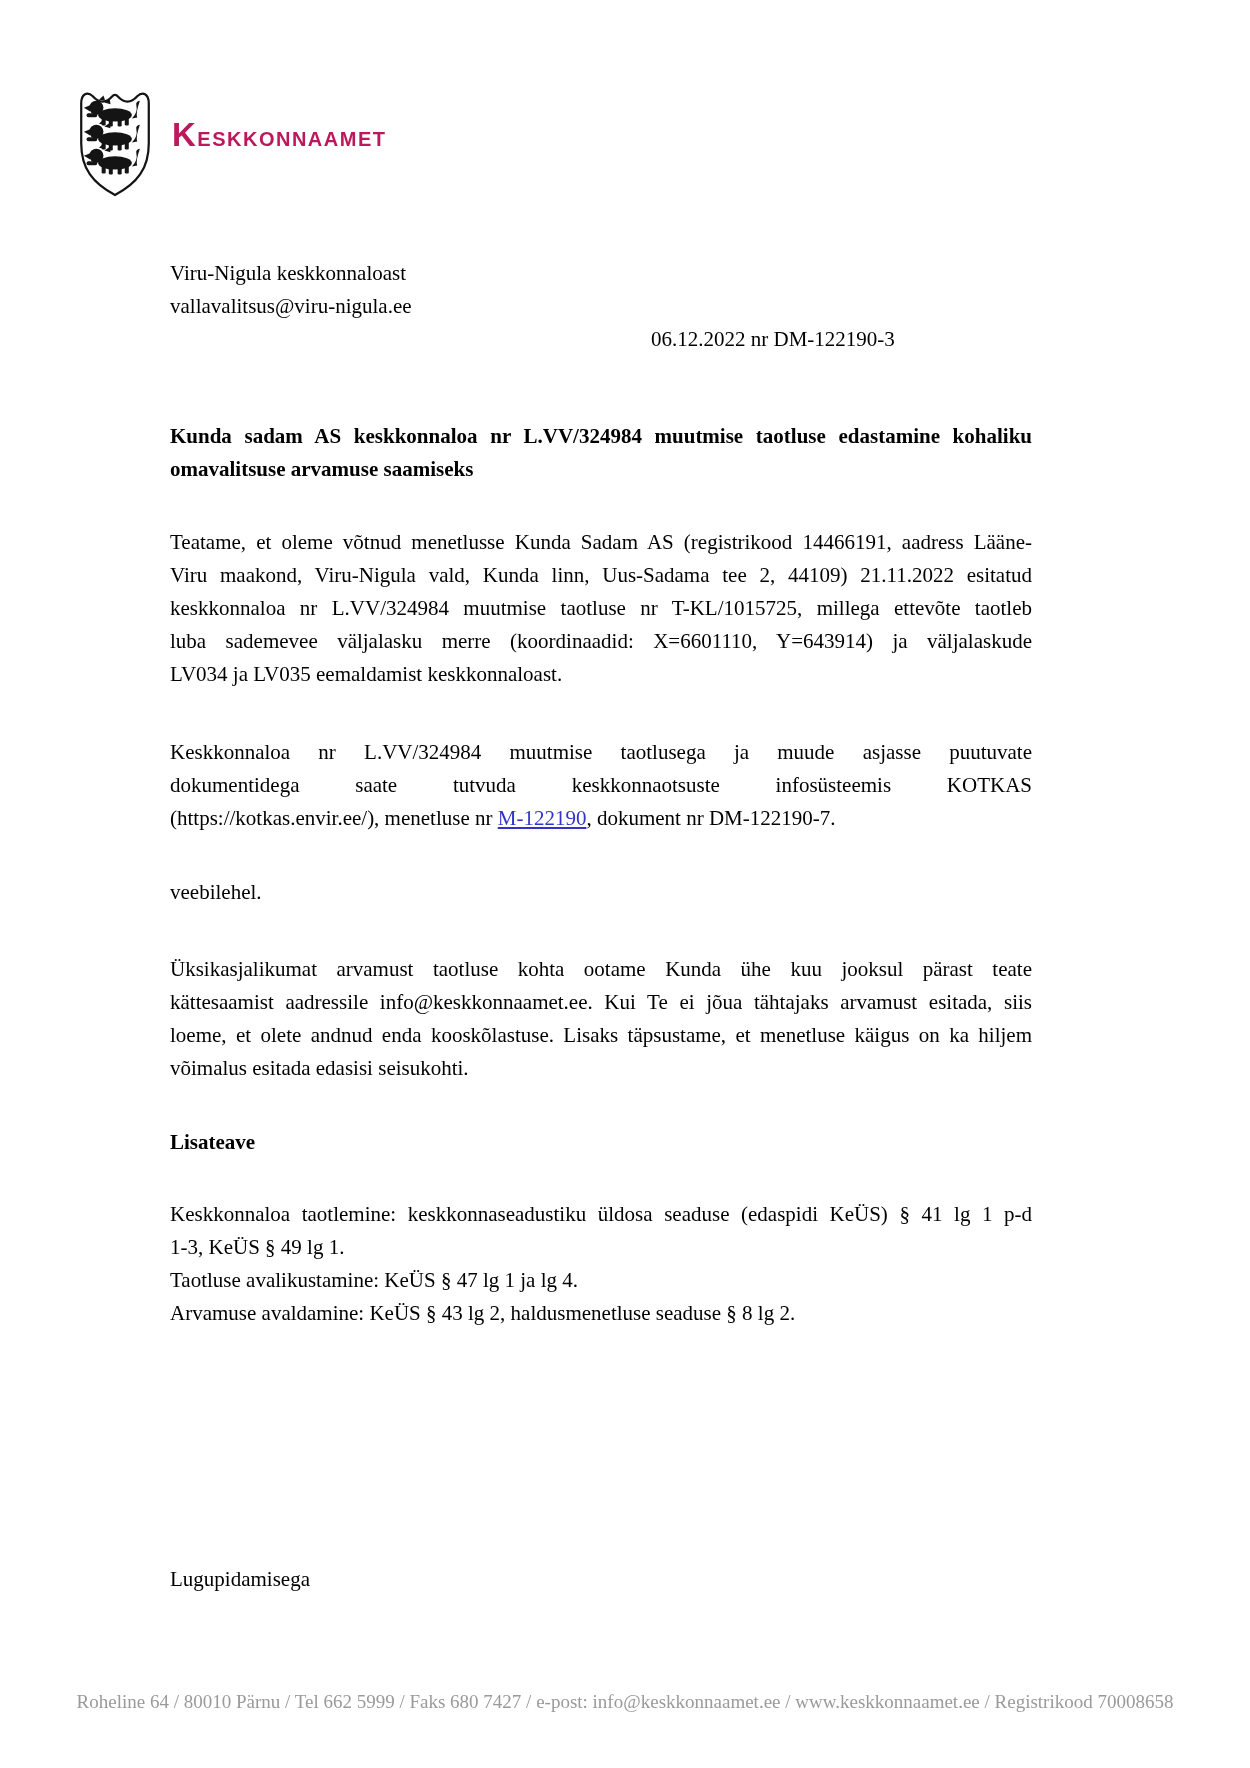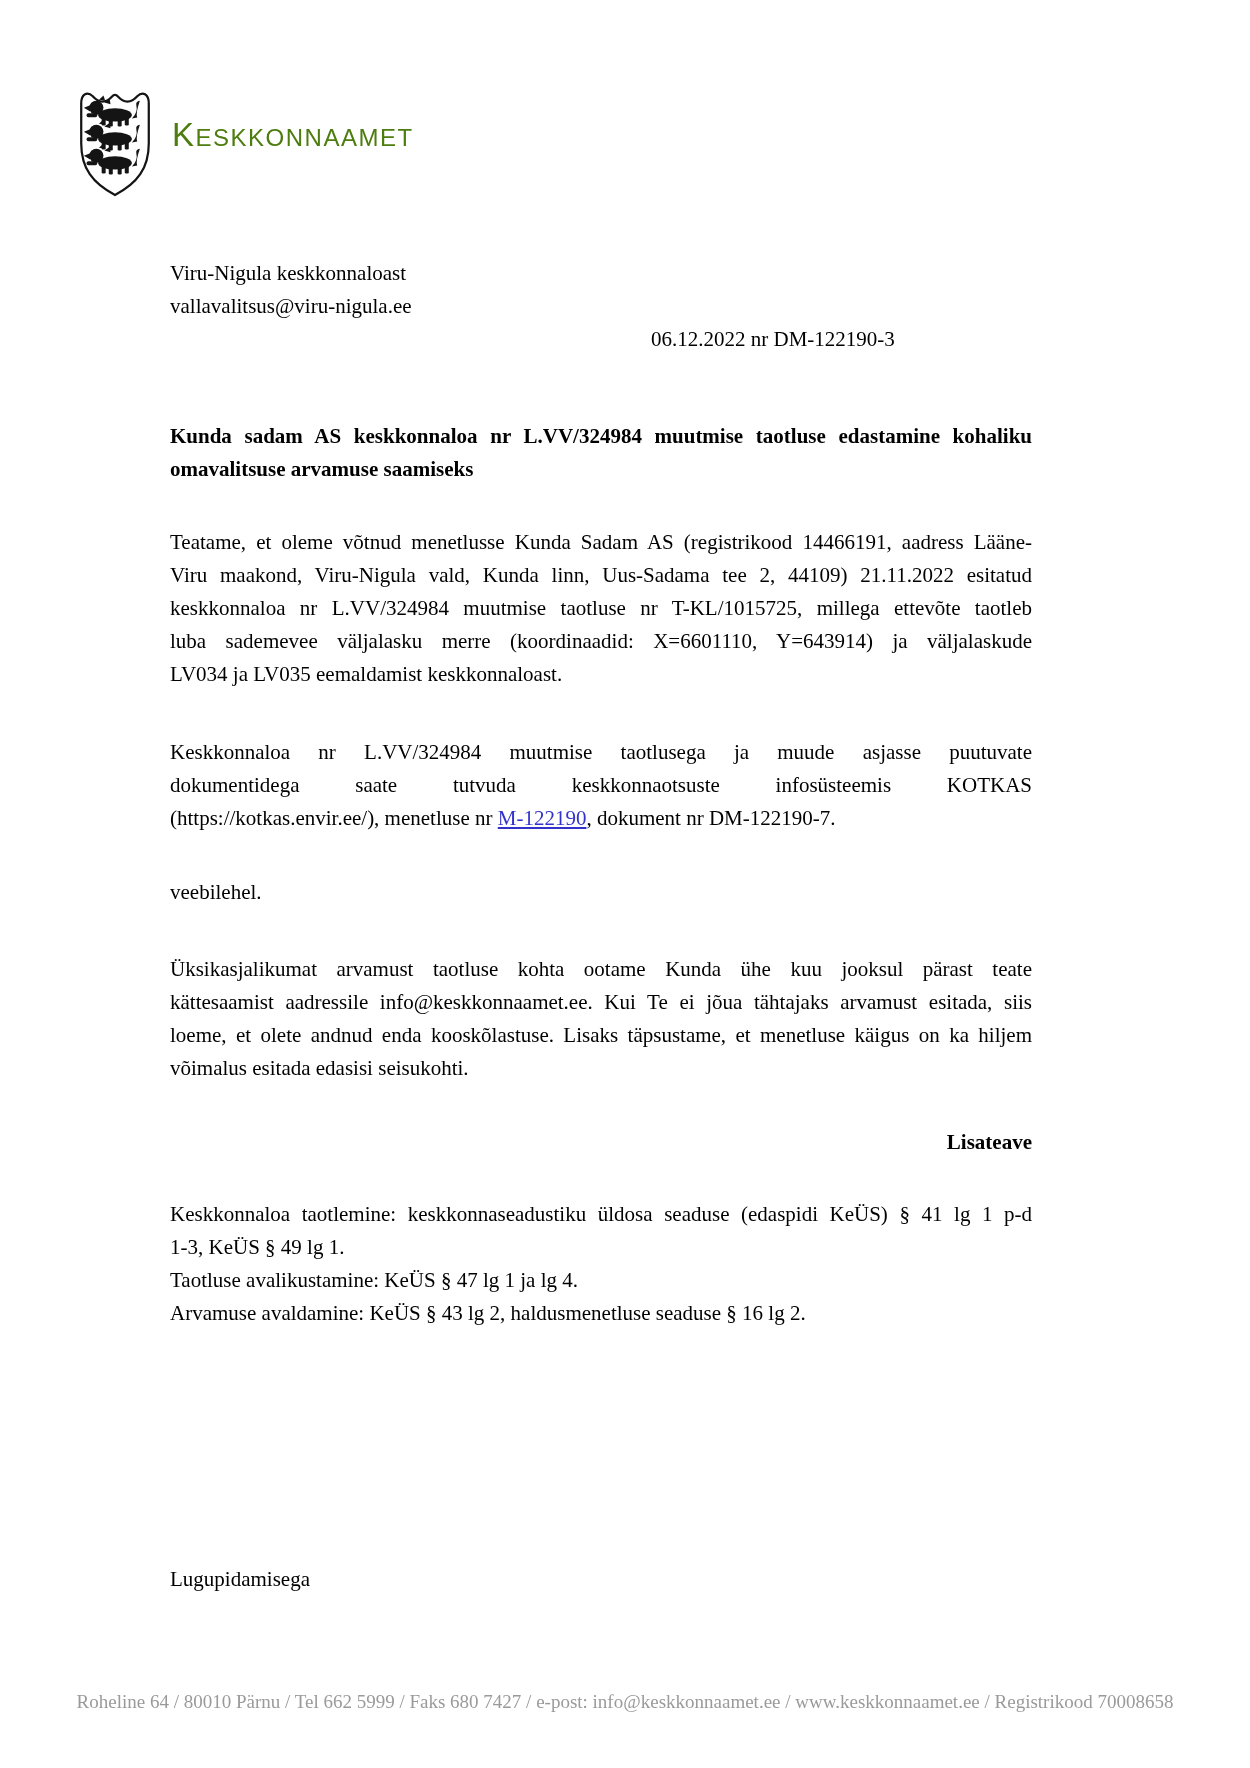--- a/index.html
+++ b/index.html
@@ -13,43 +13,43 @@
     color: #000000;
     overflow: hidden;
   }
   .content { padding: 86px 218px 0 170px; }
 
   
   .logo-row { display: flex; align-items: center; margin-left: -95px; height: 113px; }
   .emblem { flex: 0 0 auto; }
   .logo-text {
     font-family: "Liberation Sans", "DejaVu Sans", sans-serif;
-    font-weight: 400;
-    font-size: 24px;
+    font-weight: 700;
+    font-size: 20px;
     letter-spacing: 1.5px;
     text-transform: uppercase;
-    color: #4d7c0f;
+    color: #be185d;
     margin-left: 17px;
     margin-top: -16px;
   }
   .logo-text::first-letter { font-size: 33px; }
 
   
   .line { line-height: 33px; }
   .jline { line-height: 33px; text-align: justify; text-align-last: justify; }
   .lline { line-height: 33px; text-align: left; }
 
   .recipient { margin-top: 58px; }
   .date-line { padding-left: 481px; }
   .title { margin-top: 64px; font-weight: bold; }
   .p1 { margin-top: 40px; }
   .p2 { margin-top: 45px; }
   .p3 { margin-top: 41px; }
   .p4 { margin-top: 44px; }
-  .heading { margin-top: 41px; font-weight: bold; line-height: 33px; text-align: right; }
+  .heading { margin-top: 41px; font-weight: bold; line-height: 33px; }
   .lisa { margin-top: 39px; }
   .closing { margin-top: 233px; }
 
   .doc-link {
     color: var(--color-link, #3333cc);
     text-decoration: underline;
     cursor: pointer;
   }
 
   .footer {
@@ -126,21 +126,21 @@
       <div class="jline">loeme, et olete andnud enda kooskõlastuse. Lisaks täpsustame, et menetluse käigus on ka hiljem</div>
       <div class="lline">võimalus esitada edasisi seisukohti.</div>
     </div>
 
     <div class="heading">Lisateave</div>
 
     <div class="lisa">
       <div class="jline">Keskkonnaloa taotlemine: keskkonnaseadustiku üldosa seaduse (edaspidi KeÜS) § 41 lg 1 p-d</div>
       <div class="lline">1-3, KeÜS § 49 lg 1.</div>
       <div class="lline">Taotluse avalikustamine: KeÜS § 47 lg 1 ja lg 4.</div>
-      <div class="lline">Arvamuse avaldamine: KeÜS § 43 lg 2, haldusmenetluse seaduse § 16 lg 2.</div>
+      <div class="lline">Arvamuse avaldamine: KeÜS § 43 lg 2, haldusmenetluse seaduse § 8 lg 2.</div>
     </div>
 
     <div class="line closing">Lugupidamisega</div>
 
   </div>
 
   <div class="footer">Roheline 64 / 80010 Pärnu / Tel 662 5999 / Faks 680 7427 / e-post: info@keskkonnaamet.ee / www.keskkonnaamet.ee / Registrikood 70008658</div>
 </div>
 
 </body></html>

